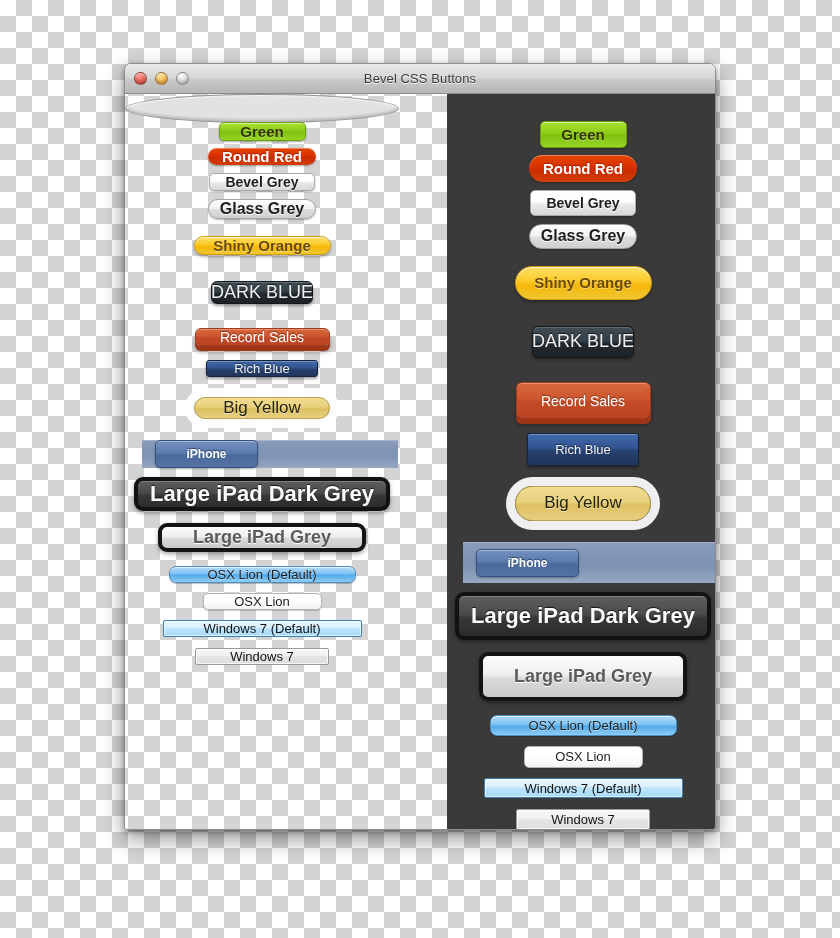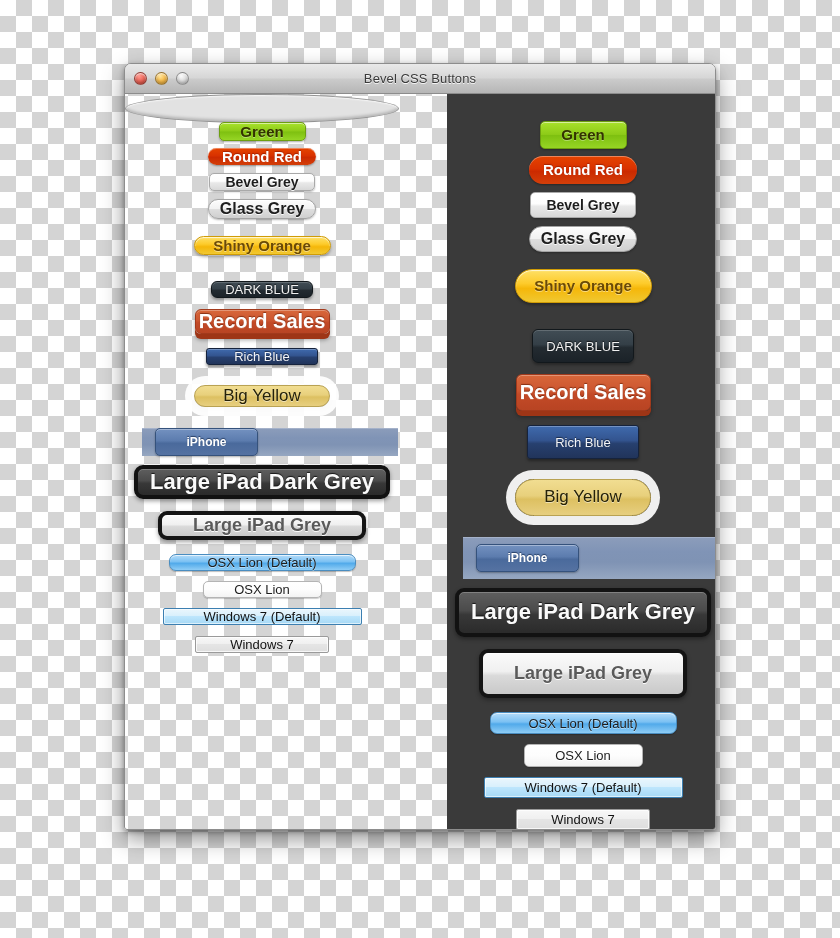--- a/index.html
+++ b/index.html
@@ -132,34 +132,34 @@
     border-radius: 18px;
     font-size: 15px; font-weight: 700; color: #6b4a05;
     background: linear-gradient(to bottom, #fee066 0%, #fdcb2b 42%, #f5b709 58%, #f0c832 100%);
     border: 1px solid #d09c06;
     box-shadow: inset 0 1px 1px rgba(255,255,255,0.75), 0 2px 3px rgba(0,0,0,0.30);
     text-shadow: 0 1px 0 rgba(255,255,255,0.45);
   }
 
   
   .b-darkblue {
-    width: 102px; height: 35px; margin-bottom: 11px;
+    width: 102px; height: 35px; margin-bottom: 24px;
     border-radius: 6px;
-    font-size: 13px; font-weight: 400; color: #f0f0f0;
+    font-size: 18px; font-weight: 400; color: #f0f0f0;
     background: linear-gradient(to bottom, #414d55 0%, #343f47 45%, #232b31 55%, #1b2228 100%);
     border: 1px solid #12181c;
     box-shadow: inset 0 1px 0 rgba(255,255,255,0.18), 0 2px 3px rgba(0,0,0,0.34);
     text-shadow: 0 -1px 1px rgba(0,0,0,0.7);
   }
 
   
   .b-record {
     width: 135px; height: 39px; margin-bottom: 14px;
     border-radius: 6px;
-    font-size: 20px; font-weight: 700; color: #ffffff;
+    font-size: 14px; font-weight: 400; color: #ffffff;
     background: linear-gradient(to bottom, #d8673a 0%, #cc5630 45%, #c34a27 55%, #b84423 100%);
     border: 1px solid #a23a1c;
     box-shadow: 0 5px 0 #9e3516, 0 6px 4px rgba(0,0,0,0.35),
                 inset 0 1px 0 rgba(255,255,255,0.30);
     text-shadow: 0 -1px 1px rgba(110,35,10,0.75), 0 1px 0 rgba(255,255,255,0.15);
   }
 
   
   .b-richblue {
     width: 112px; height: 35px; margin-bottom: 20px;

